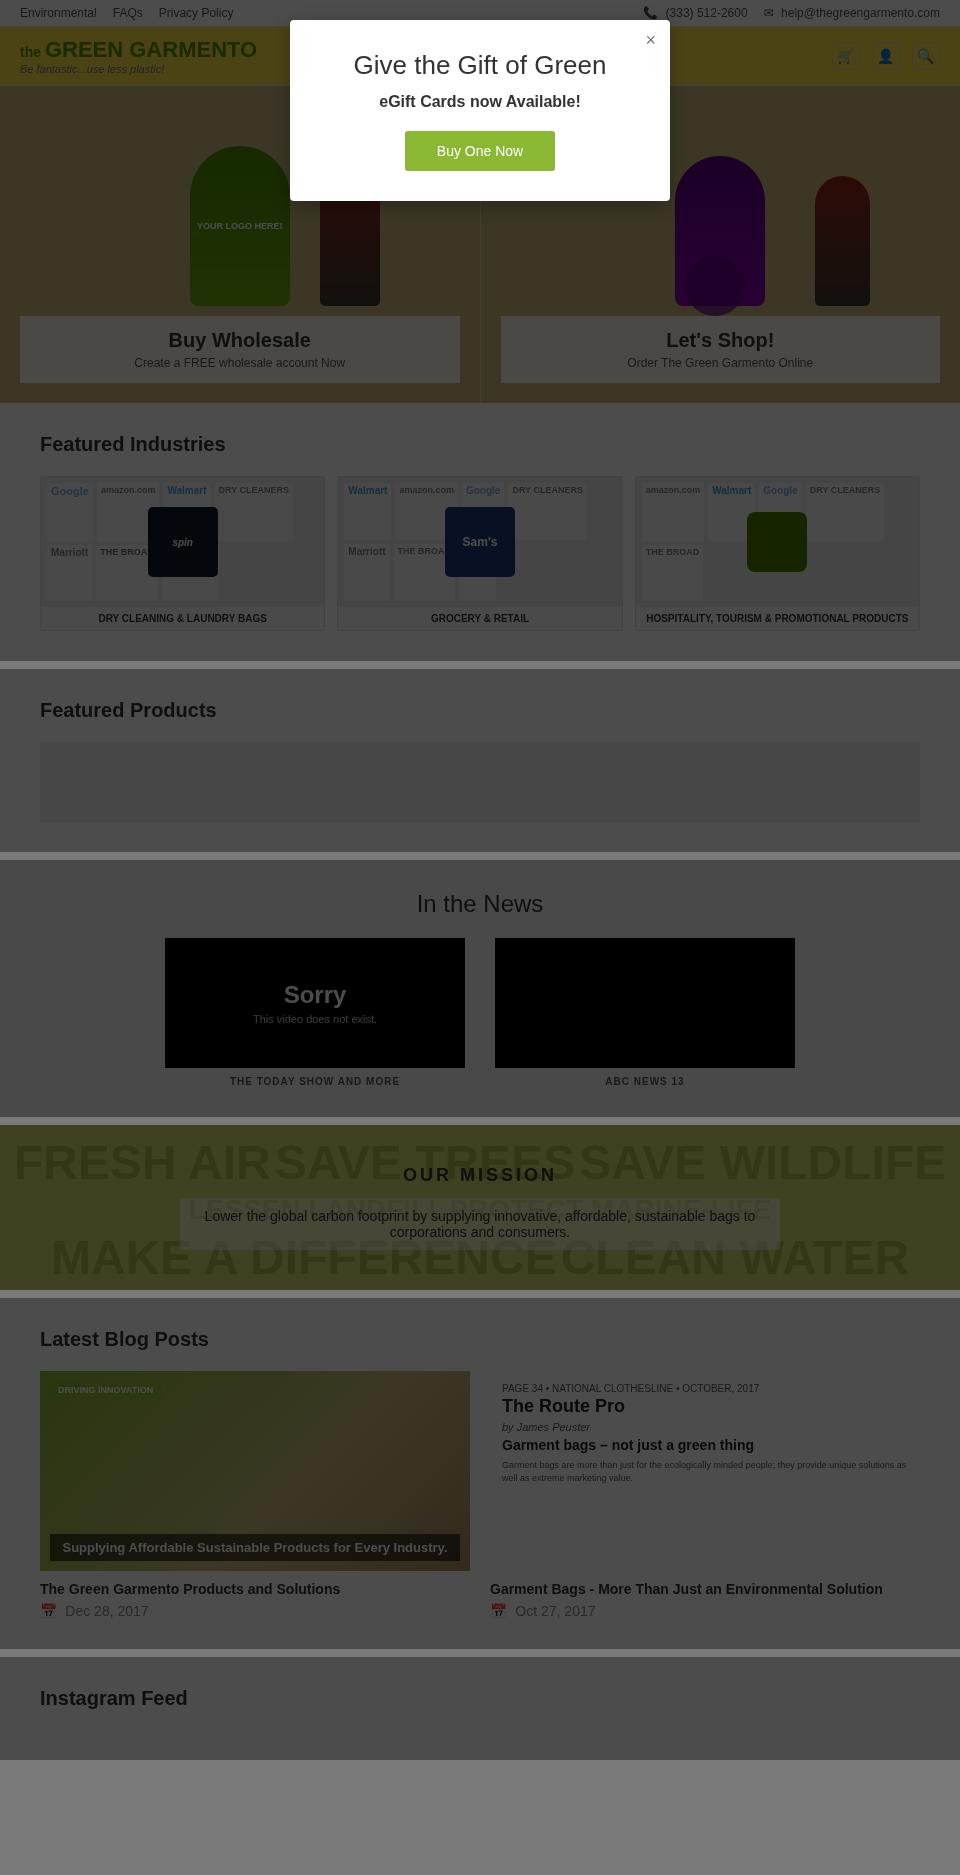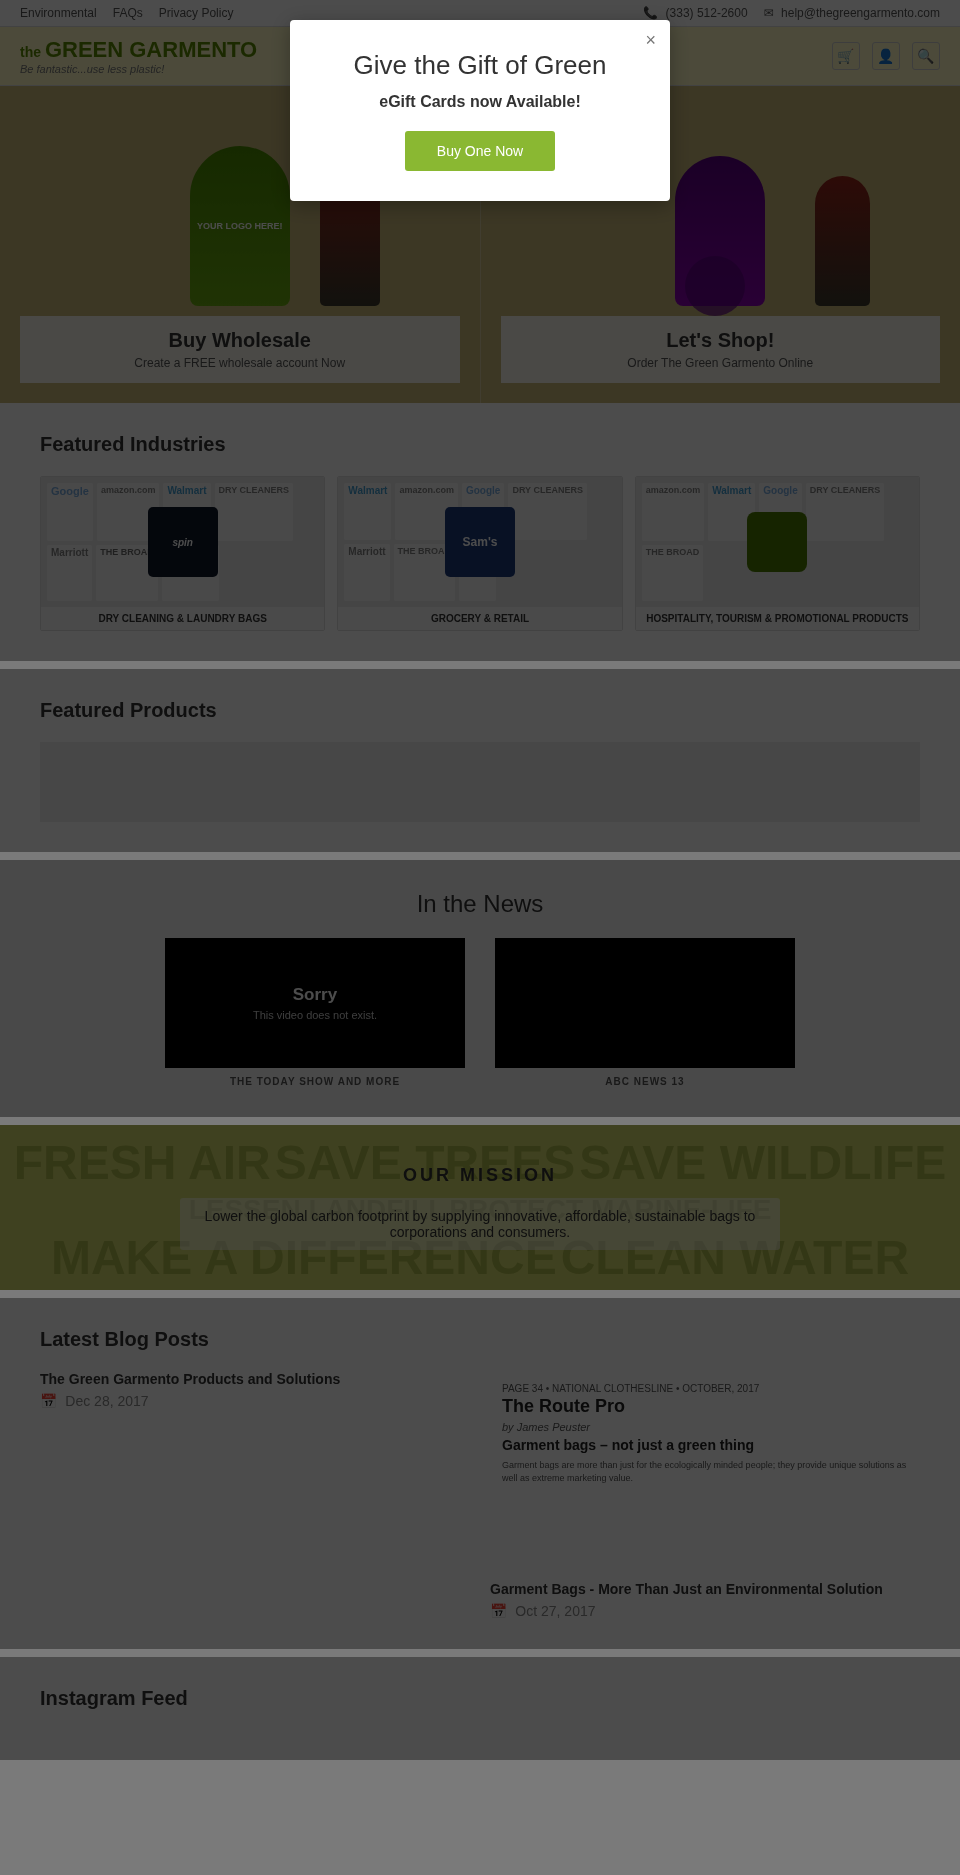--- a/index.html
+++ b/index.html
@@ -16,21 +16,21 @@
       font-size: 12px;
       color: #555;
     }
     .top-bar-left { display: flex; gap: 16px; }
     .top-bar-right { display: flex; gap: 16px; align-items: center; }
     .top-bar a { color: #555; text-decoration: none; }
     .phone-icon, .email-icon { margin-right: 4px; }
 
     
     .header {
-      background: #fef9c3;
+      background: #fde047;
       padding: 10px 20px;
       display: flex;
       align-items: center;
       justify-content: space-between;
       border-bottom: 1px solid #ddd;
     }
     .logo-area { display: flex; flex-direction: column; align-items: flex-start; }
     .logo-text { font-size: 22px; font-weight: bold; color: #5a8a00; }
     .logo-sub { font-size: 11px; color: #777; font-style: italic; }
     .header-nav { display: flex; gap: 20px; font-size: 13px; }
@@ -206,21 +206,21 @@
       height: 130px;
       background: #000;
       display: flex;
       flex-direction: column;
       align-items: center;
       justify-content: center;
       color: #fff;
       font-size: 13px;
       margin-bottom: 8px;
     }
-    .video-box .sorry { font-size: 17px; font-weight: bold; margin-bottom: 4px; }
+    .video-box .sorry { font-size: 24px; font-weight: bold; margin-bottom: 4px; }
     .video-box .sorry-sub { font-size: 11px; color: #ccc; }
     .video-label { font-size: 10px; color: #555; font-weight: bold; text-transform: uppercase; letter-spacing: 1px; }
 
     
     .mission-section {
       position: relative;
       padding: 40px 40px;
       background: #d4db6a;
       margin-bottom: 8px;
       overflow: hidden;
@@ -497,20 +497,26 @@
       <h3 class="mission-heading">OUR MISSION</h3>
       <p class="mission-text">Lower the global carbon footprint by supplying innovative, affordable, sustainable bags to corporations and consumers.</p>
     </div>
   </div>
 
   <div class="blog-section">
     <h2 class="section-title">Latest Blog Posts</h2>
     <div class="blog-grid">
 
       <div class="blog-card">
+        <div class="blog-img">
+          <div class="blog-img-inner" style="background: linear-gradient(135deg, #8ab832 0%, #c8b87a 60%, #a89060 100%);">
+            <div style="position:absolute;top:10px;left:10px;background:rgba(139,184,50,0.9);padding:4px 8px;font-size:9px;font-weight:bold;color:#fff;text-transform:uppercase;">DRIVING INNOVATION</div>
+            <div class="blog-img-label">Supplying Affordable Sustainable Products for Every Industry.</div>
+          </div>
+        </div>
         <div class="blog-title">The Green Garmento Products and Solutions</div>
         <div class="blog-date">
           <span class="blog-date-icon">📅</span>
           <span>Dec 28, 2017</span>
         </div>
       </div>
 
       <div class="blog-card">
         <div class="blog-img">
           <div class="blog-img-news" style="width:100%;height:100%;overflow:hidden;background:#fff;padding:12px;">

